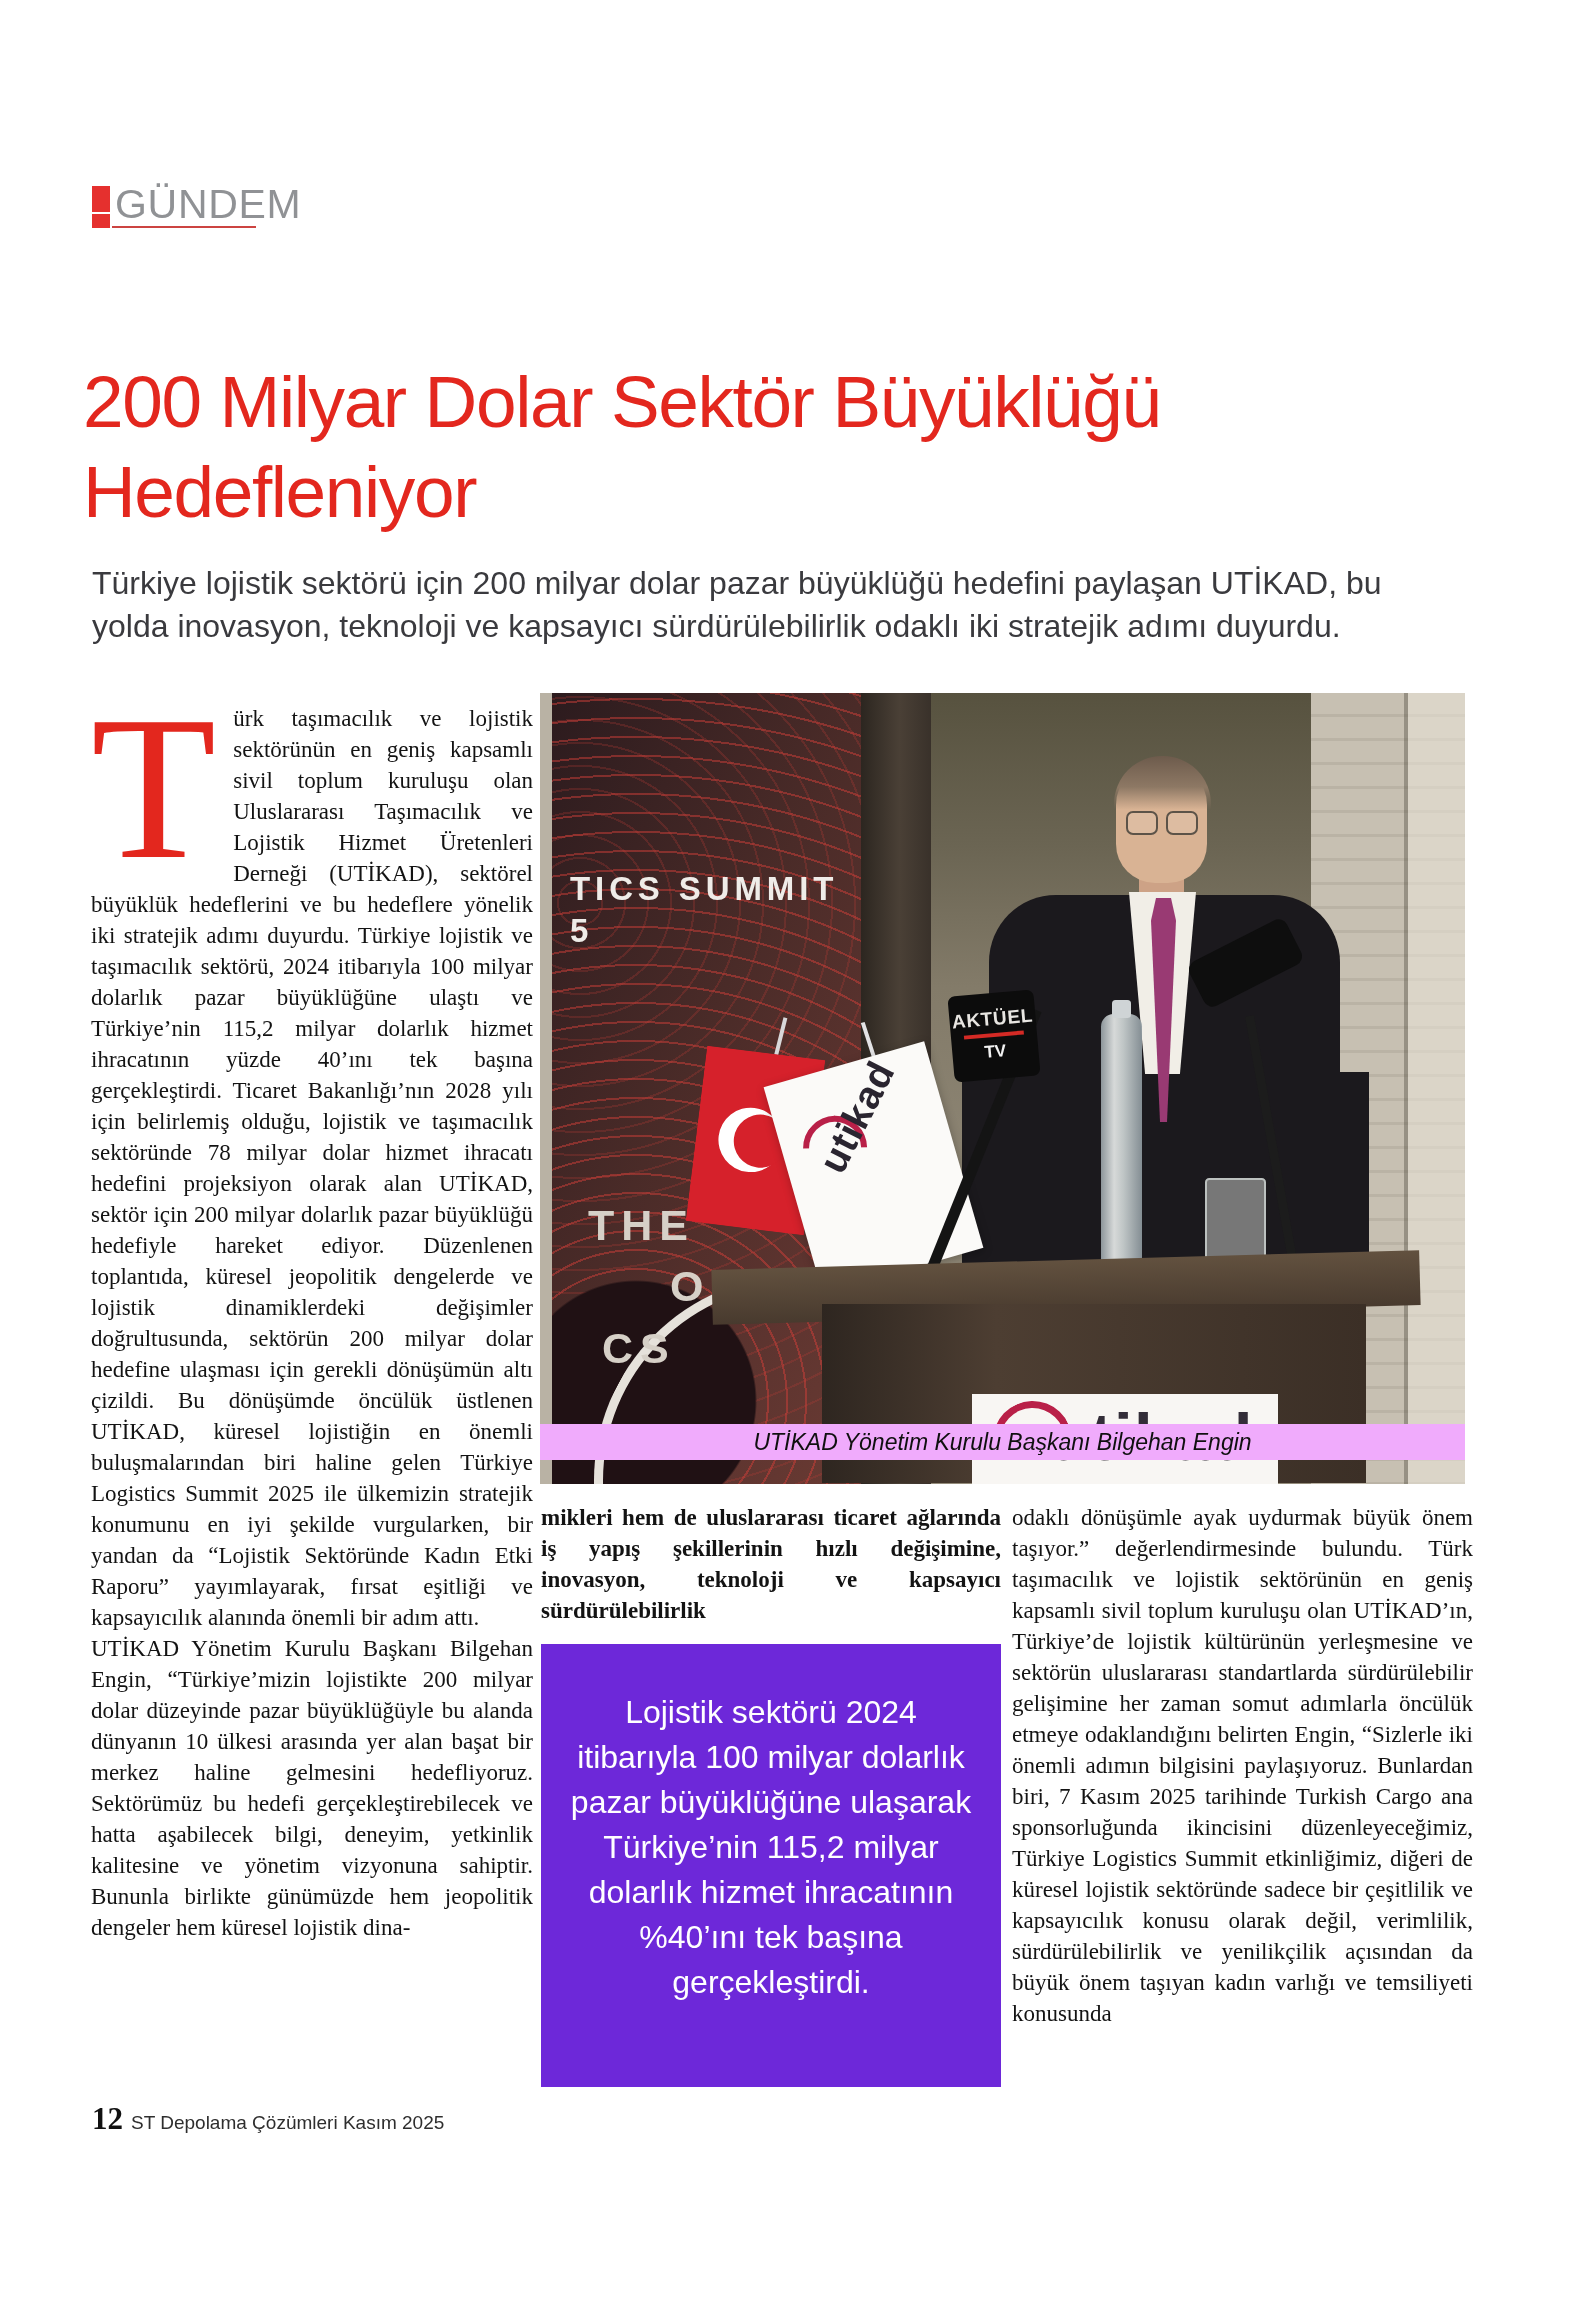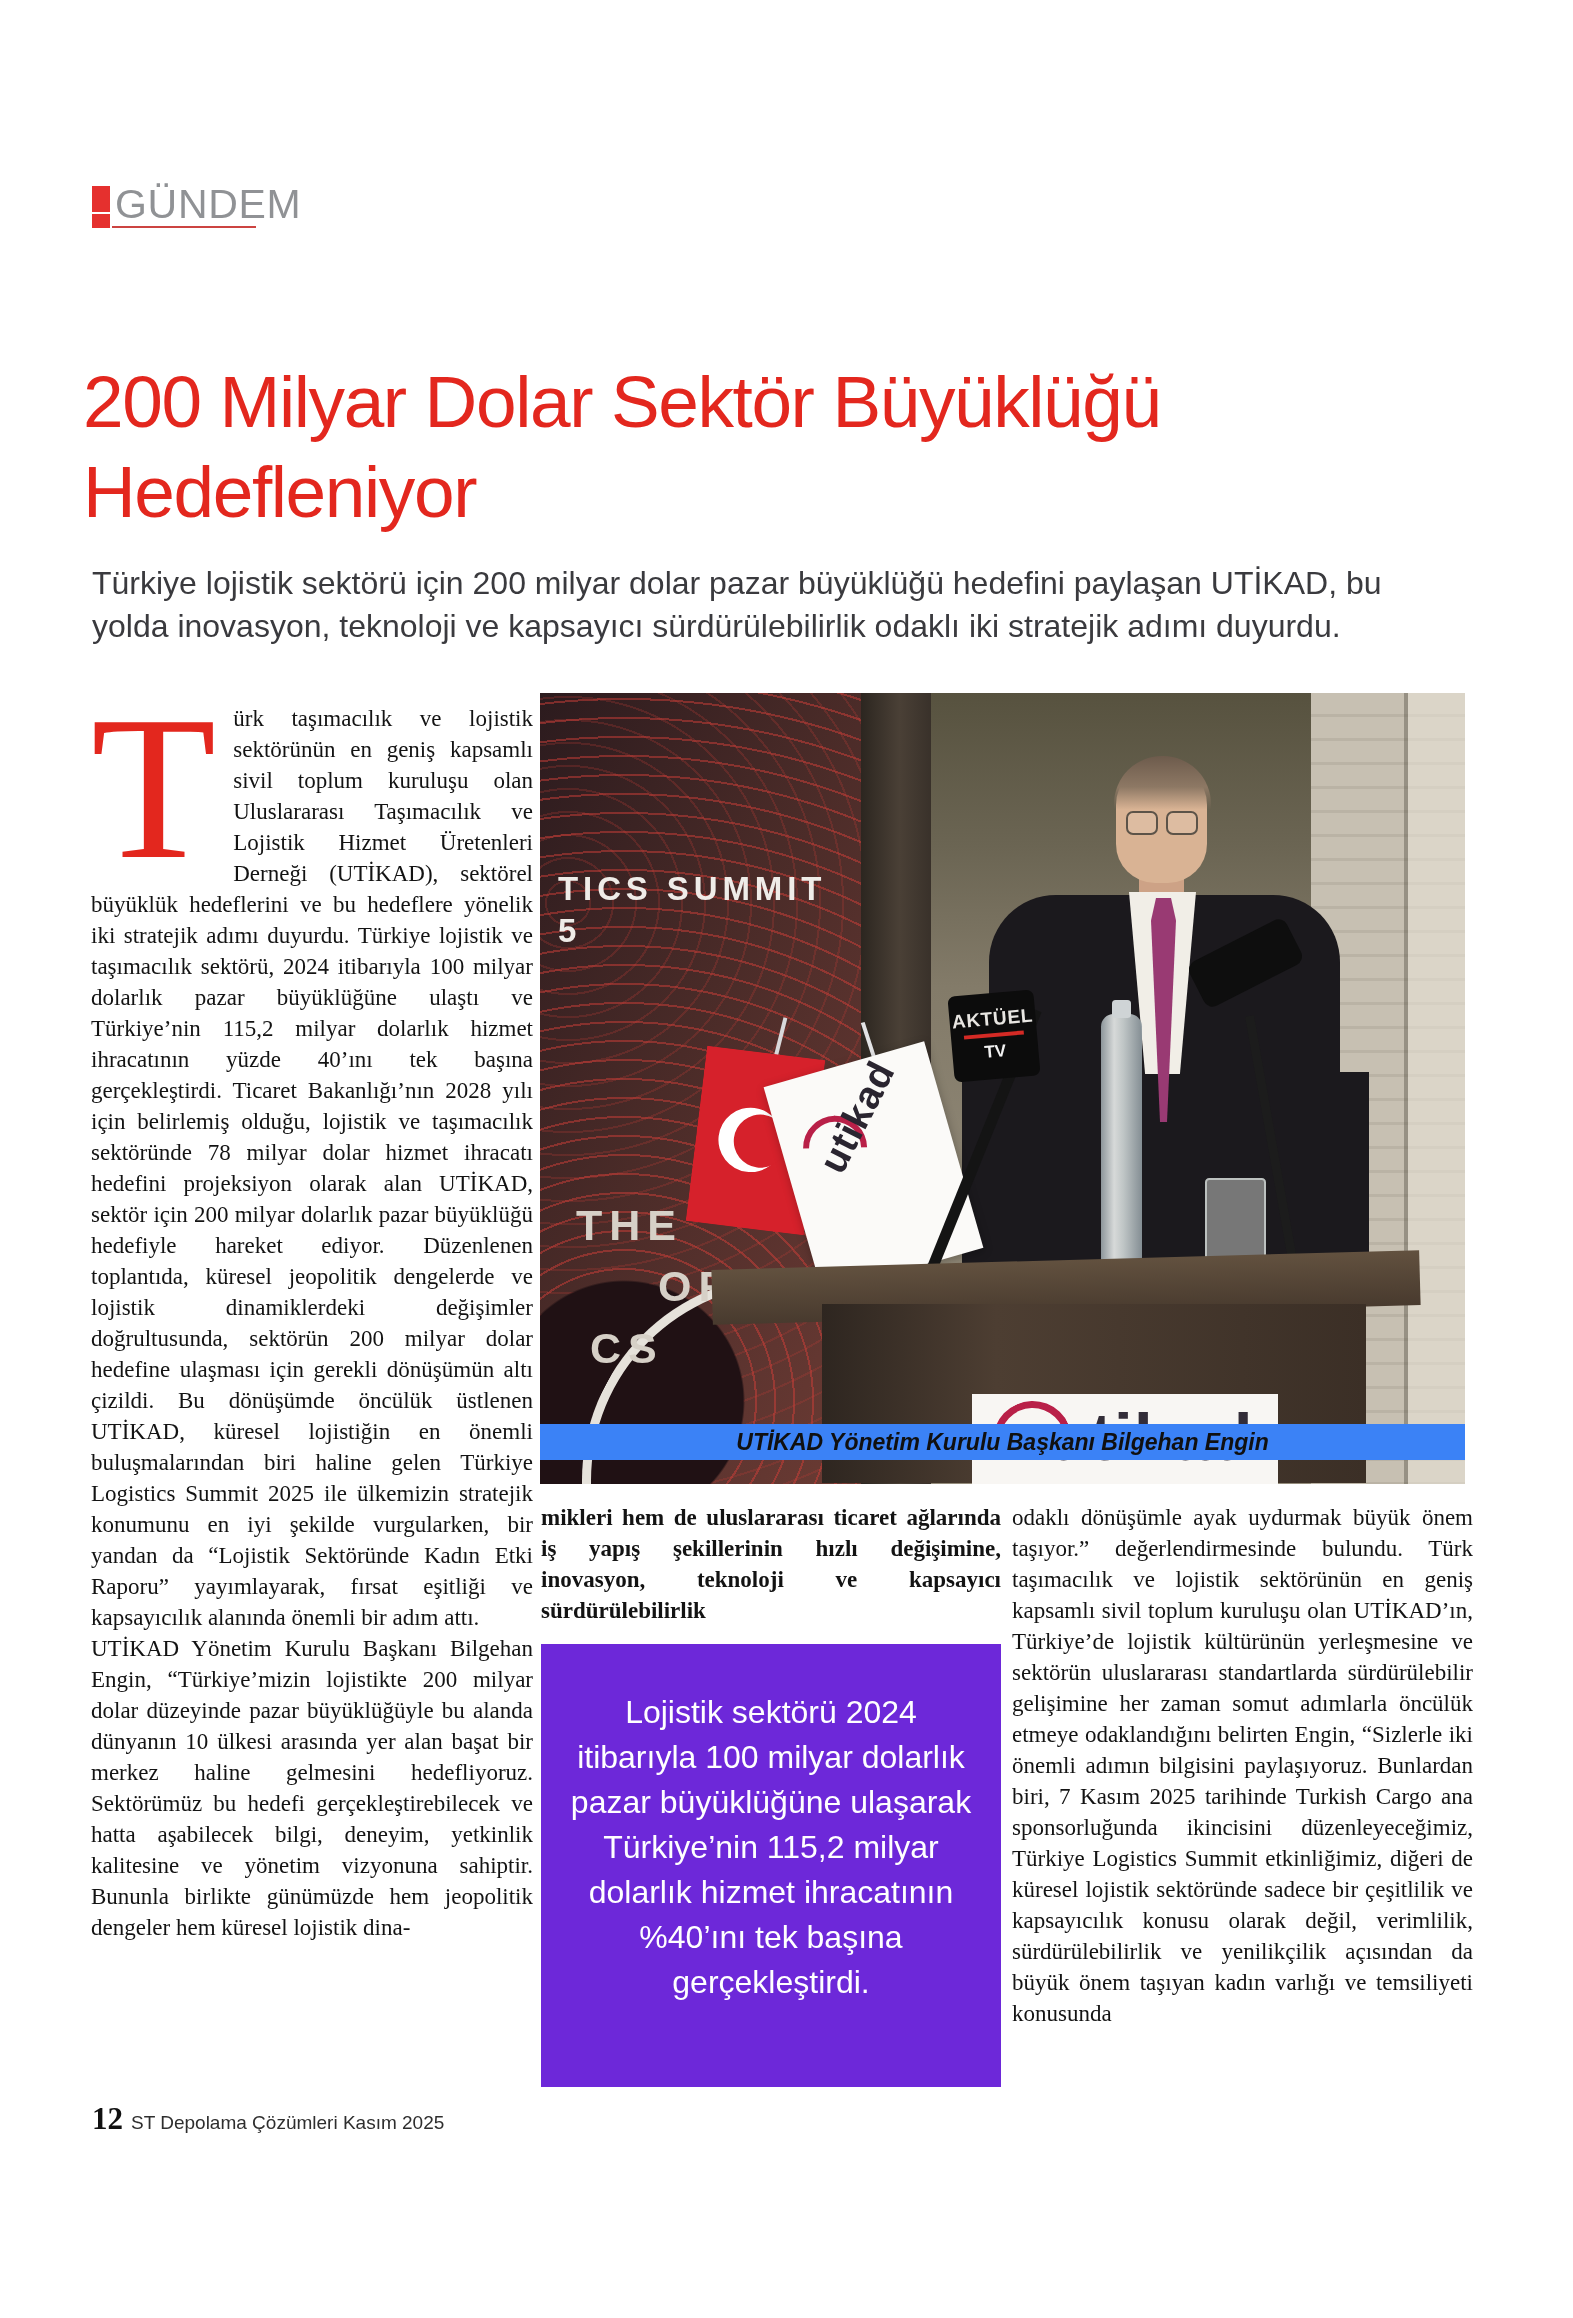--- a/index.html
+++ b/index.html
@@ -55,21 +55,21 @@
   .footer-num{font-family:"Liberation Serif",serif;font-weight:bold;font-size:31px;color:#111;}
   .footer-label{font-family:"Liberation Sans",sans-serif;font-size:19px;color:#2e2e2e;}
   
   #photo{position:absolute;left:540px;top:693px;width:925px;height:791px;overflow:hidden;background:#b9b2a4;}
   .ph-olive{position:absolute;left:321px;top:0;width:454px;height:791px;z-index:0;
     background:linear-gradient(180deg,#57523f 0,#6b6553 154px,#837b69 294px,#8d8574 491px,#948c7b 791px);}
   .ph-stone{position:absolute;left:771px;top:0;width:154px;height:791px;z-index:0;
     background:repeating-linear-gradient(180deg,#c7c0b2 0 21px,#bab3a5 21px 24px);}
   .ph-stone-light{position:absolute;left:868px;top:0;width:57px;height:791px;z-index:1;background:rgba(235,230,219,.55);}
   .ph-seam{position:absolute;left:864px;top:0;width:4.2px;height:791px;z-index:1;background:rgba(94,88,76,.45);}
-  .ph-banner{position:absolute;left:0;top:0;width:321px;height:791px;z-index:2;overflow:hidden;
+  .ph-banner{position:absolute;left:12px;top:0;width:321px;height:791px;z-index:2;overflow:hidden;
     background:linear-gradient(115deg,#2c1b1e 0,#4a2b28 45%,#5f3530 78%,#6b3b33 100%);}
   .ph-banner::before{content:"";position:absolute;inset:0;
     background:
       repeating-radial-gradient(circle at 84px 708px, rgba(0,0,0,0) 0 17px, rgba(206,62,56,.50) 17px 19px),
       repeating-radial-gradient(circle at 28px 210px, rgba(0,0,0,0) 0 21px, rgba(186,58,52,.26) 21px 23px);}
   .ph-banner::after{content:"";position:absolute;inset:0;
     background:radial-gradient(circle at 84px 708px, #201114 0 119px, rgba(32,17,20,0) 121px);}
   .ph-arc{position:absolute;left:42px;top:582px;width:393px;height:393px;border-radius:50%;
     border:9.8px solid transparent;border-left-color:#e6e2db;border-bottom-color:#e6e2db;
     transform:rotate(28deg);z-index:3;}
@@ -130,22 +130,22 @@
   
   .ph-podium-top{position:absolute;left:172px;top:567px;width:708px;height:55px;z-index:10;
     background:linear-gradient(180deg,#62513f,#483a2e);transform:rotate(-1.6deg);}
   .ph-podium-body{position:absolute;left:282px;top:611px;width:544px;height:179px;z-index:10;
     background:linear-gradient(90deg,#2e2620,#4d3e32 32%,#3b2f26);}
   .ph-panel{position:absolute;left:432px;top:701px;width:306px;height:90px;z-index:11;background:#f8f6f3;overflow:hidden;}
   .ph-panel-swirl{position:absolute;left:21px;top:7px;width:65px;height:65px;border-radius:50%;
     border:7.7px solid transparent;border-top-color:#b92048;border-right-color:#b92048;transform:rotate(-24deg);}
   .ph-panel-logo{position:absolute;left:76px;top:4.2px;font-family:"Liberation Sans",sans-serif;
     font-weight:bold;font-size:67px;color:#332d38;letter-spacing:1.4px;}
-  .ph-caption{position:absolute;left:0;bottom:24px;width:100%;height:36px;z-index:12;background:#3b82f6;
-    display:flex;align-items:center;justify-content:center;font-weight:bold;}
+  .ph-caption{position:absolute;left:0;bottom:24px;width:100%;height:36px;z-index:12;background:#f0abfc;
+    display:flex;align-items:center;justify-content:center;}
   .ph-caption span{font-family:"Liberation Sans",sans-serif;font-style:italic;font-size:23px;color:#101010;}
 </style>
 </head>
 <body>
 
 <div id="page">
 
   <div id="kicker">
     <div class="kicker-block-top"></div>
     <div class="kicker-block-bottom"></div>

